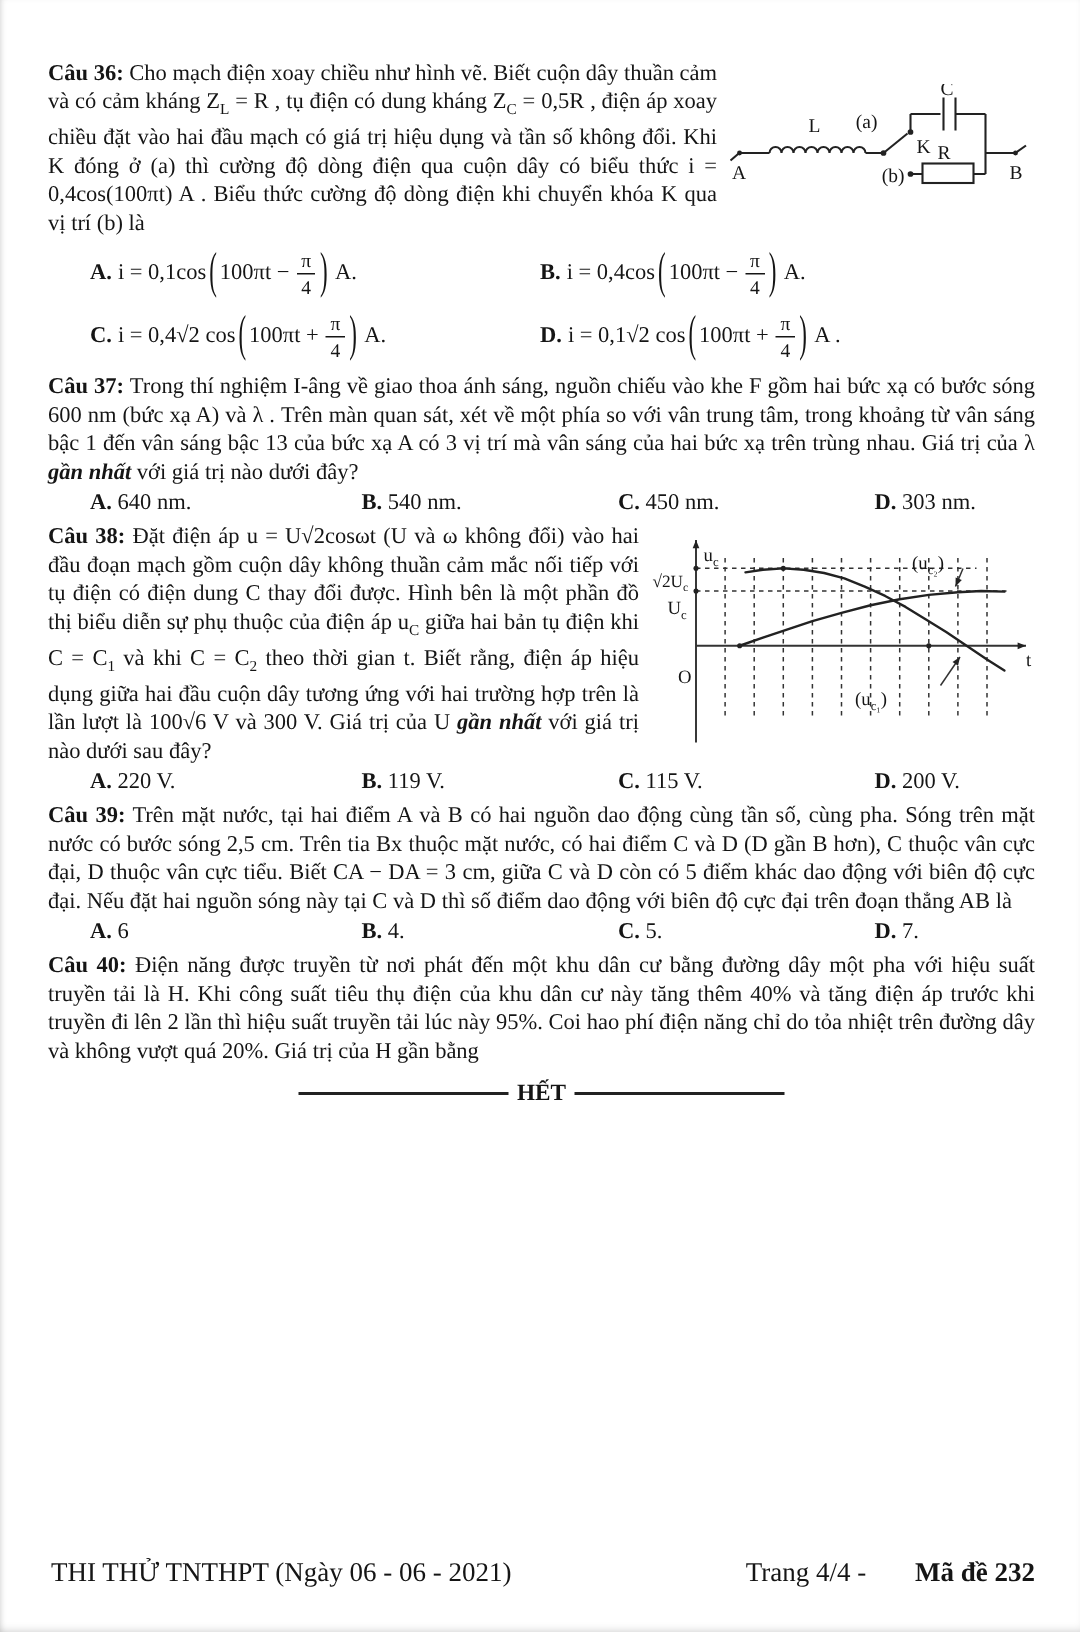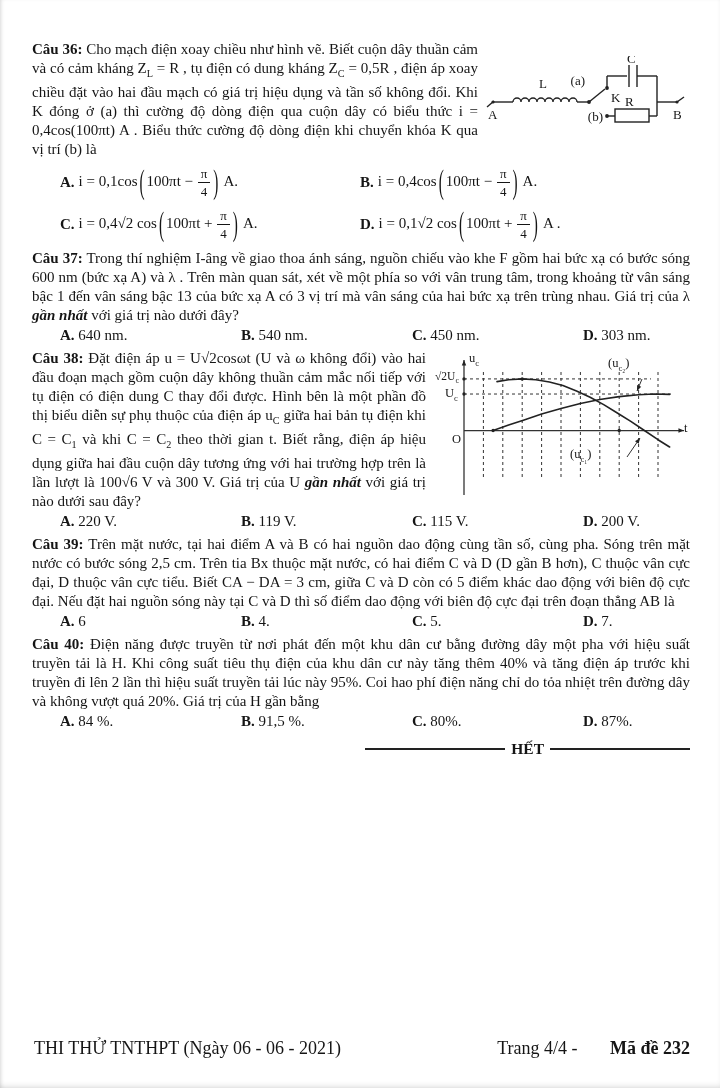--- a/index.html
+++ b/index.html
@@ -24,22 +24,22 @@
   .mopt > b{font-weight:bold;margin-right:4px;}
   .mrow{line-height:1.15;}
   .frac{display:inline-flex;flex-direction:column;align-items:center;vertical-align:middle;
         font-size:13px;line-height:1;margin:0 1px;}
   .frac .num{border-bottom:1px solid #151515;padding:0 3px 2px;display:block;}
   .frac .den{padding-top:2px;display:block;}
   .bigp{display:inline-block;transform:scaleY(2.2);font-size:1.02em;margin:0 2px;vertical-align:middle;}
   figure{margin:0;padding:0;}
   .circuit-fig{position:absolute;top:16px;right:0;width:205px;height:90px;}
   .graph-fig{position:absolute;top:6px;right:0;width:252px;height:142px;}
-  .glabel{position:absolute;font-size:12.5px;line-height:1;white-space:nowrap;}
-  .end-divider{display:flex;align-items:center;justify-content:flex-end;margin:8px 0 0;}
+  .glabel{position:absolute;font-size:12.5px;line-height:1;white-space:nowrap;margin-top:12px;}
+  .end-divider{display:flex;align-items:center;justify-content:center;margin:8px 0 0;}
   .end-divider .rule{width:140px;border-top:2px solid #222;}
   .end-divider .end-text{font-weight:bold;padding:0 6px;font-size:15.5px;}
   .footer{position:absolute;left:34px;right:30px;bottom:30px;display:flex;
           justify-content:space-between;font-size:18px;}
   .footer b{font-weight:bold;margin-left:28px;}
   svg text{font-family:"Liberation Serif","DejaVu Serif",serif;}
 </style>
 </head>
 <body>
 
@@ -181,26 +181,20 @@
     <div class="opts4">
       <div class="opt"><b>A.</b> <span>6</span></div>
       <div class="opt"><b>B.</b> <span>4.</span></div>
       <div class="opt"><b>C.</b> <span>5.</span></div>
       <div class="opt"><b>D.</b> <span>7.</span></div>
     </div>
   </div>
 
   <div class="q">
     <p style="margin:0"><b class="qlabel">Câu 40:</b><span> Điện năng được truyền từ nơi phát đến một khu dân cư bằng đường dây một pha với hiệu suất truyền tải là H. Khi công suất tiêu thụ điện của khu dân cư này tăng thêm 40% và tăng điện áp trước khi truyền đi lên 2 lần thì hiệu suất truyền tải lúc này 95%. Coi hao phí điện năng chỉ do tỏa nhiệt trên đường dây và không vượt quá 20%. Giá trị của H gần bằng</span></p>
-    <div class="opts4">
-      <div class="opt"><b>A.</b> <span>84 %.</span></div>
-      <div class="opt"><b>B.</b> <span>91,5 %.</span></div>
-      <div class="opt"><b>C.</b> <span>80%.</span></div>
-      <div class="opt"><b>D.</b> <span>87%.</span></div>
-    </div>
   </div>
 
   <div class="end-divider">
     <span class="rule"></span>
     <span class="end-text">HẾT</span>
     <span class="rule"></span>
   </div>
 
   <div class="footer">
     <span>THI THỬ TNTHPT (Ngày 06 - 06 - 2021)</span>

